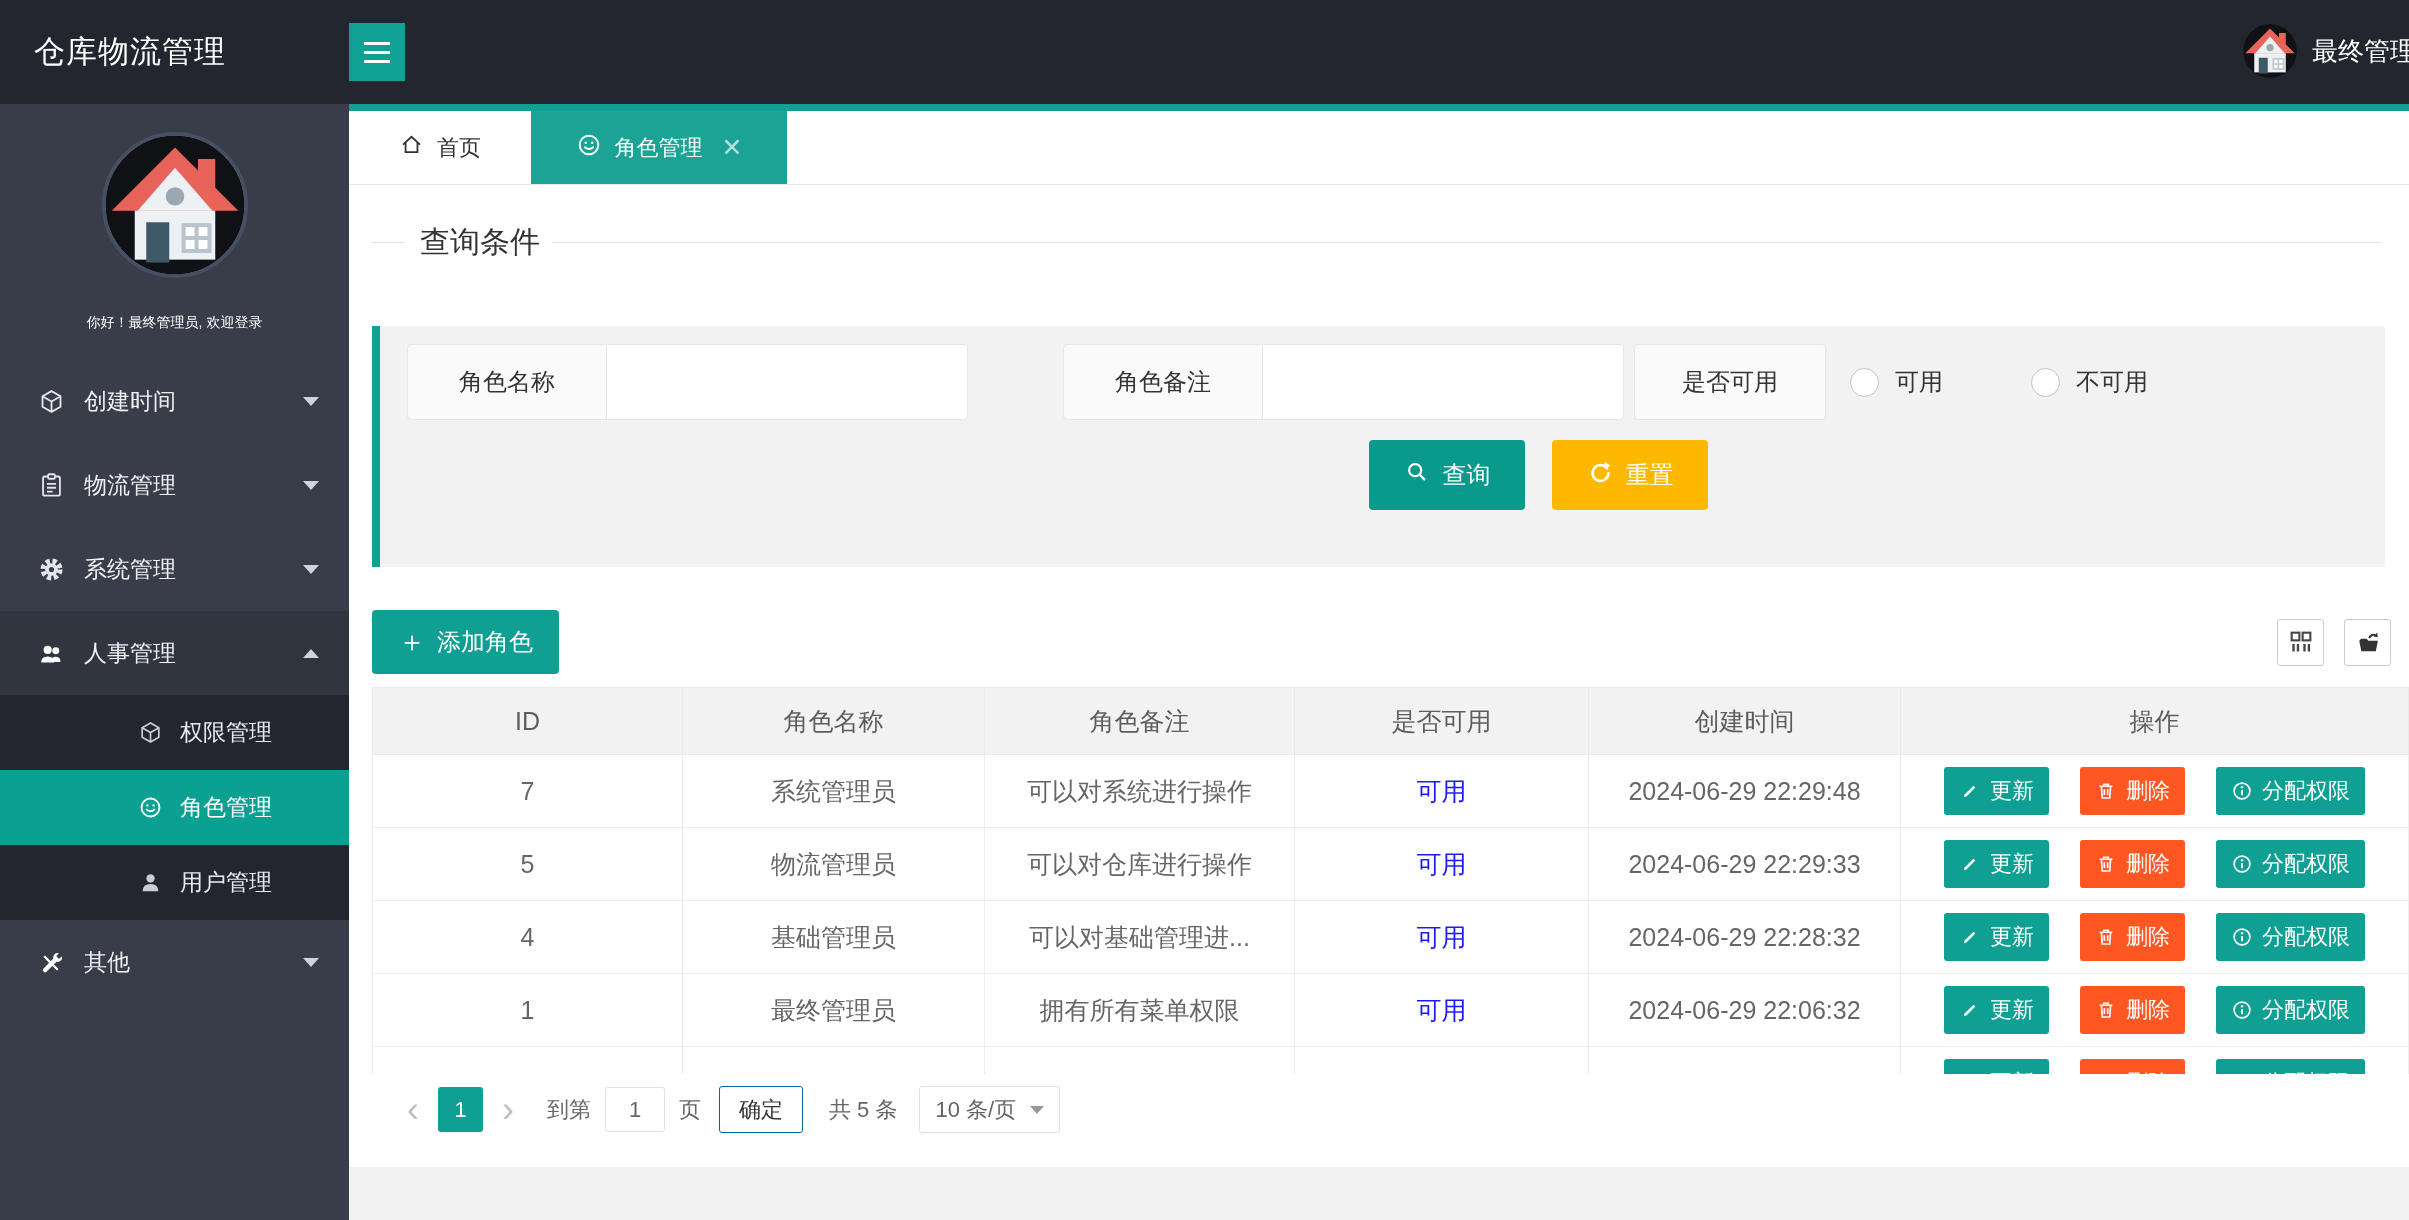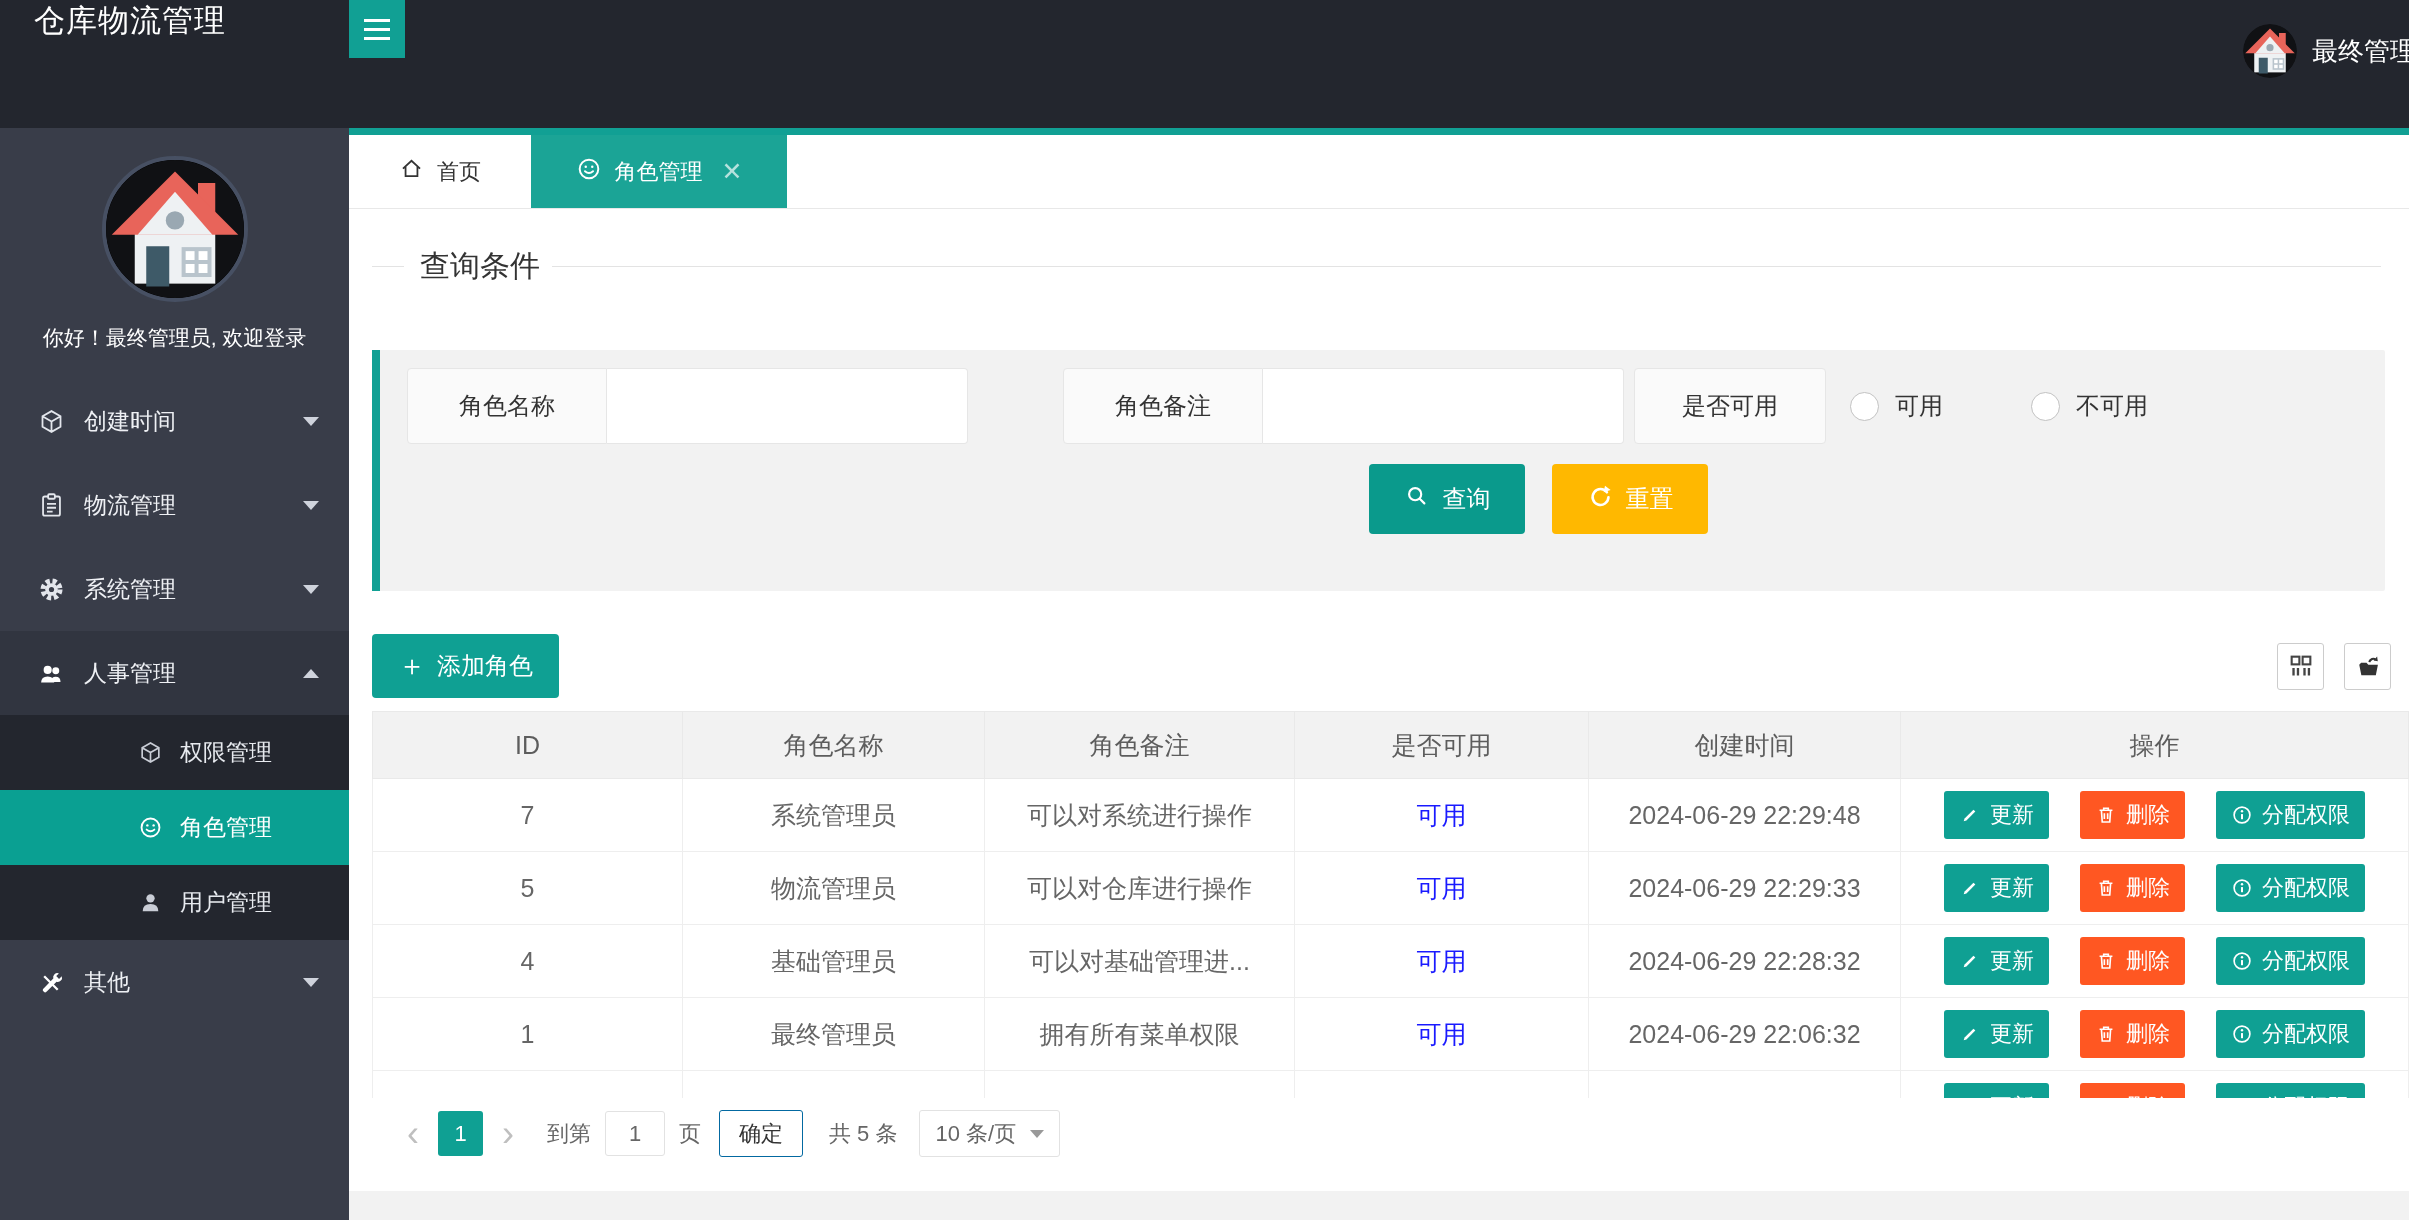--- a/index.html
+++ b/index.html
@@ -1,38 +1,38 @@
 <!DOCTYPE html>
 <html><head>
 <meta charset="utf-8">
 <style>
   * { margin:0; padding:0; box-sizing:border-box; }
   html,body { background:#e9e9e9; }
   .root{ position:relative; width:2409px; height:1220px; overflow:hidden;
          background:#f2f2f2; font-family:"Liberation Sans","DejaVu Sans",sans-serif; }
 
   
-  .header{ height:128px; background:#23262e; display:flex; align-items:flex-start; position:relative; }
+  .header{ height:104px; background:#23262e; display:flex; align-items:center; position:relative; }
   .logo{ width:349px; color:#fff; font-size:31px; padding-left:34px; letter-spacing:1px; flex-shrink:0; }
   .hamburger{ width:56px; height:58px; background:#11a094; display:flex; flex-direction:column;
               justify-content:center; align-items:center; gap:6px; cursor:pointer; border:none; }
   .hamburger span{ width:26px; height:3px; background:#fff; display:block; }
   .header-user{ position:absolute; left:2243px; top:24px; display:flex; align-items:center; gap:15px; }
   .avatar-sm{ width:54px; height:54px; border-radius:50%; overflow:hidden; flex-shrink:0; }
   .header-user .name{ color:#fff; font-size:26px; white-space:nowrap; }
 
   
   .body{ display:flex; height:1116px; }
 
   
   .sidebar{ width:349px; background:#393d49; flex-shrink:0; overflow:hidden; }
   .avatar-lg{ margin:28px auto 0; width:146px; height:146px; border-radius:50%;
               border:4px solid #475063; overflow:hidden; background:#000; }
   .avatar-lg svg{ display:block; }
-  .greeting{ color:#fff; font-size:21px; text-align:center; margin-top:22px; white-space:nowrap; }
+  .greeting{ color:#fff; font-size:14px; text-align:center; margin-top:36px; white-space:nowrap; }
   .menu{ margin-top:27px; }
   .menu-item{ height:84px; display:flex; align-items:center; color:#eef0f4; font-size:23px;
               padding:0 30px 0 38px; cursor:pointer; }
   .menu-item .mi-icon{ width:27px; height:27px; margin-right:19px; display:flex; align-items:center; justify-content:center; }
   .menu-item.parent-open{ background:#313540; }
   .caret{ margin-left:auto; width:0; height:0; border-left:8px solid transparent; border-right:8px solid transparent; }
   .caret.down{ border-top:9px solid #cfd3dc; }
   .caret.up{ border-bottom:9px solid #cfd3dc; }
   .submenu-item{ height:75px; display:flex; align-items:center; background:#23262e;
                  padding-left:138px; color:#e7eaef; font-size:23px; cursor:pointer; }

